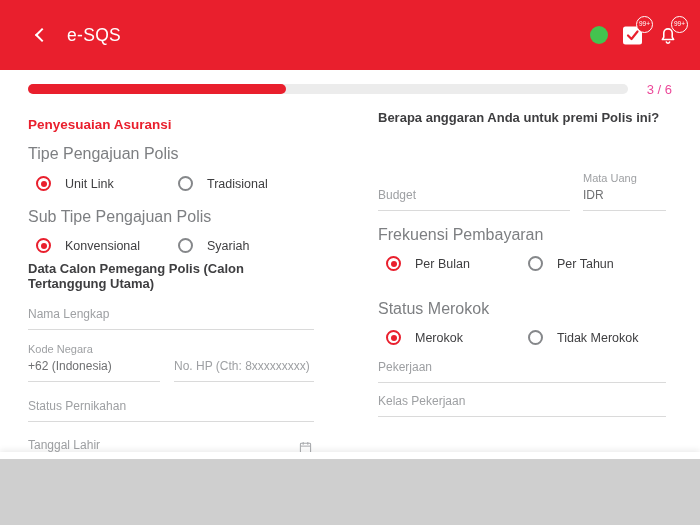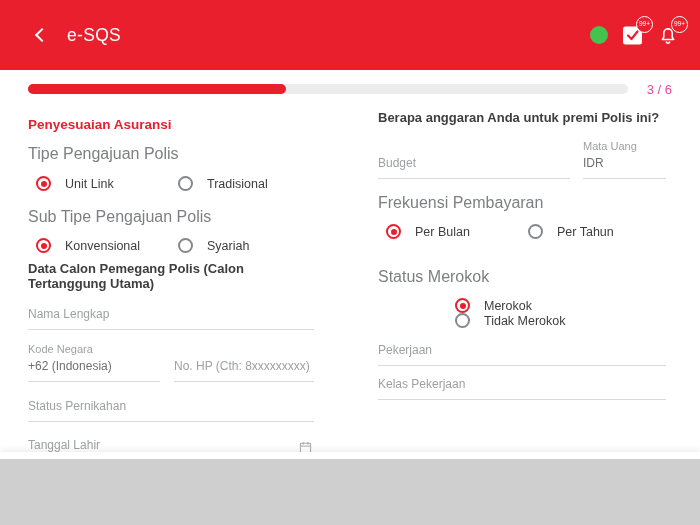--- a/index.html
+++ b/index.html
@@ -66,21 +66,21 @@
   .lc-status { margin-top:14px; }
   .lc-tanggal { margin-top:13px; }
   .lc-jenis { margin-top:14px; }
   .lc-radio3 { margin-top:12px; }
 
   
   .rc-budget-row { margin-top:15px; }
   .rc-label1 { margin-top:15px; }
   .rc-radio1 { margin-top:12px; }
   .rc-label2 { margin-top:29px; }
-  .rc-radio2 { margin-top:12px;flex-direction:column; }
+  .rc-radio2 { margin-top:12px; }
   .rc-pekerjaan { margin-top:12px; }
   .rc-kelas { margin-top:8px; }
 
   
   .footer-bar { position:absolute; left:0; right:0; top:452px; height:65px; background:#fff;
     box-shadow:0 -2px 6px rgba(0,0,0,0.08);padding-left:29px; }
   .continue-btn { position:absolute; left:28px; right:28px; top:18px; height:29px; background:#E91F2D;
     border:0; border-radius:4px; color:#fff; font-family:"Liberation Sans", sans-serif;
     font-size:12.5px; letter-spacing:0.6px; cursor:pointer; }
 </style>
@@ -191,21 +191,21 @@
       </div>
     </div>
 
     <div class="col-right">
       <div class="sec-title-dark">Berapa anggaran Anda untuk premi Polis ini?</div>
 
       <div class="two-col rc-budget-row">
         <div class="field" style="flex:1;">
           <input type="text" placeholder="Budget" style="">
         </div>
-        <div class="field" style="width:83px; margin-left:13px;">
+        <div class="field" style="width:83px; margin-left:13px;margin-top:32px;">
           <span class="mini-label">Mata Uang</span>
           <input type="text" value="IDR" style="">
         </div>
       </div>
 
       <div class="g-label rc-label1">Frekuensi Pembayaran</div>
       <div class="radio-row rc-radio1">
         <label class="radio-opt">
           <span class="radio selected"></span>
           <span class="opt-label">Per Bulan</span>

